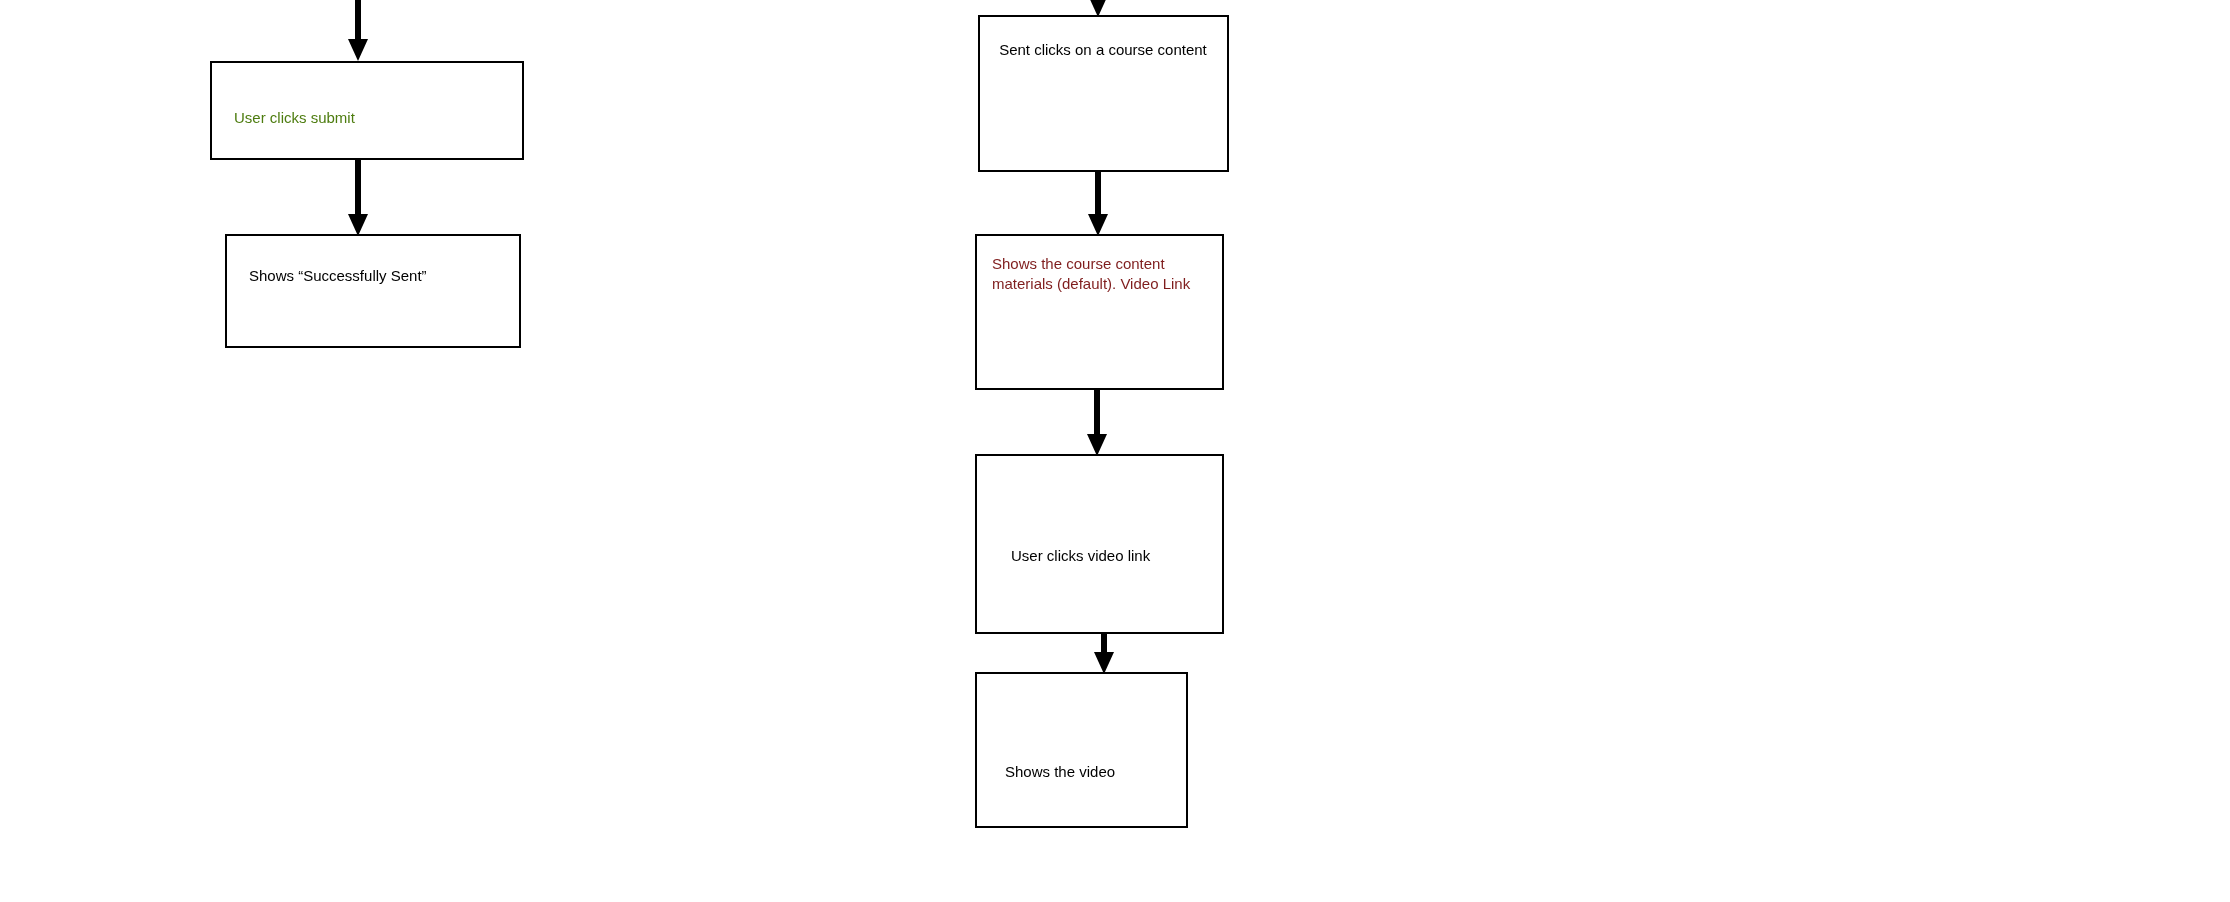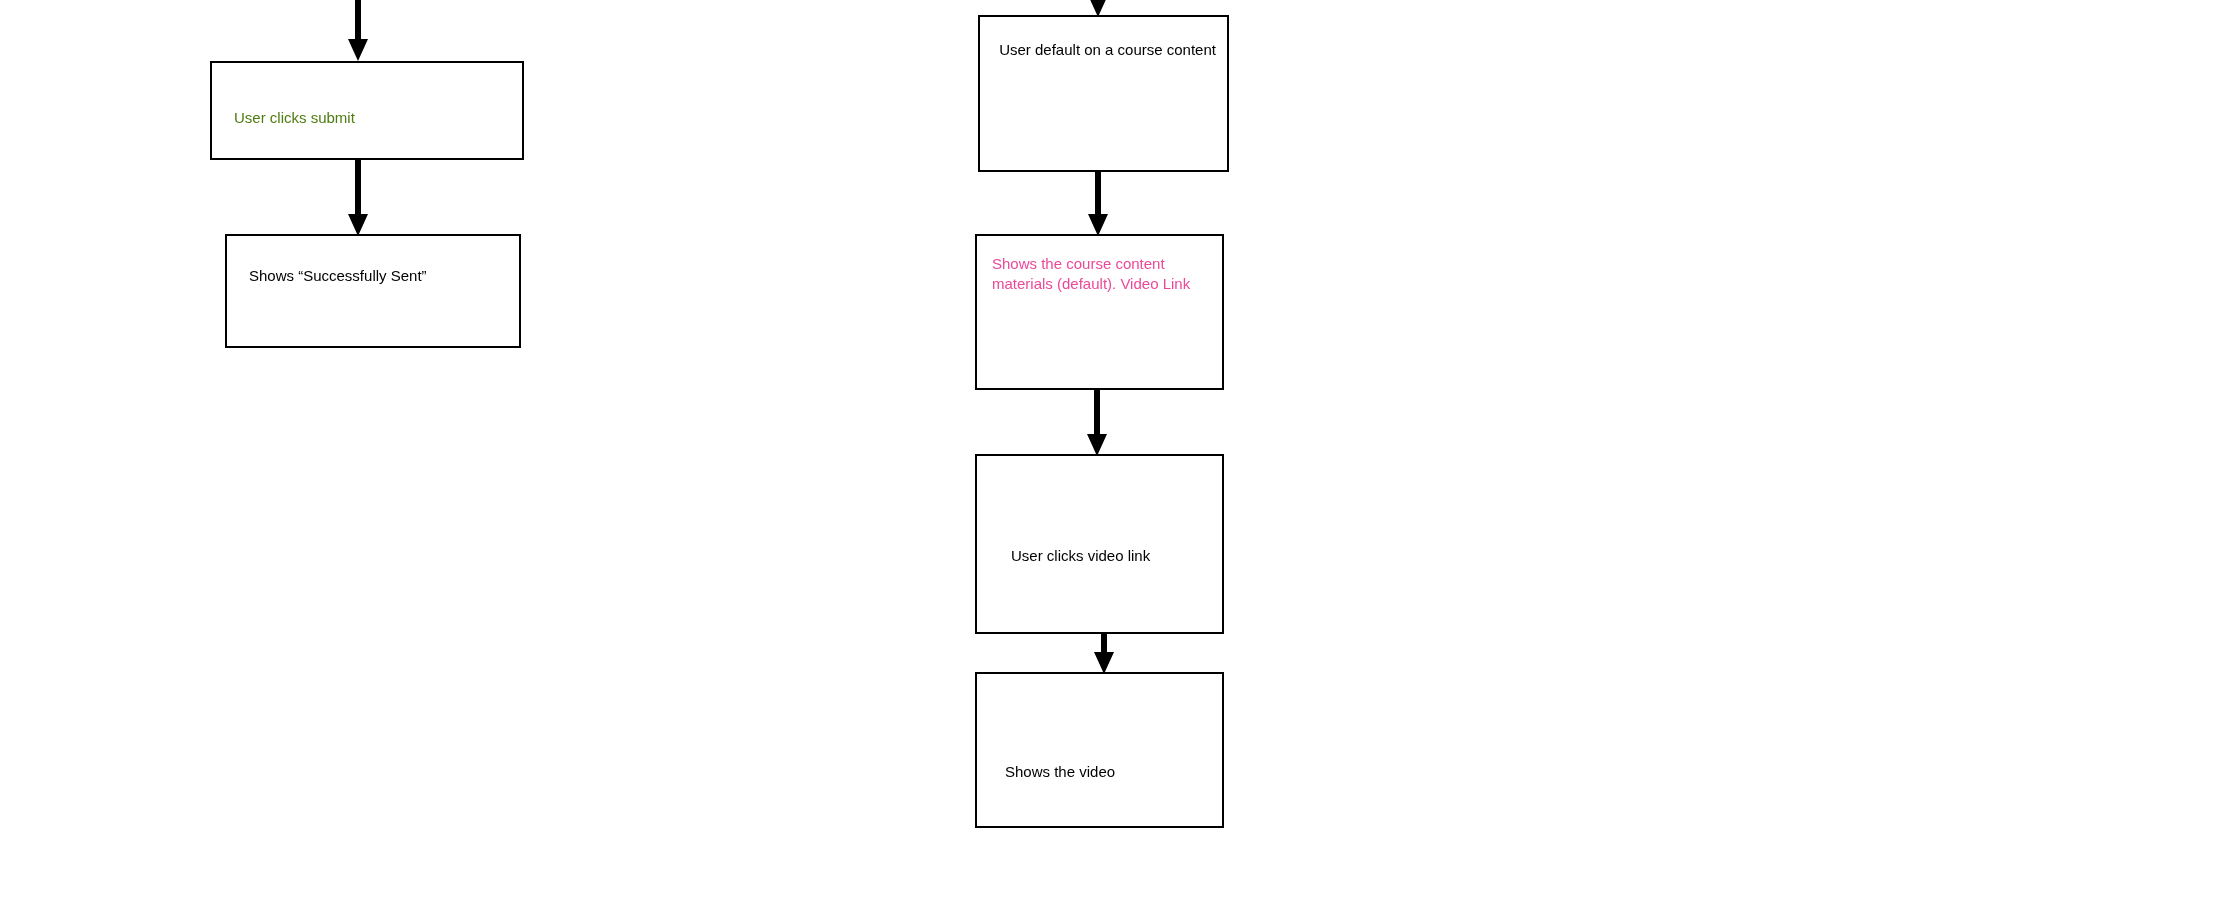--- a/index.html
+++ b/index.html
@@ -85,24 +85,24 @@
         <polygon points="0,46 20,46 10,68" fill="#000000"></polygon>
       </svg>
     </div>
     <div class="flow-node" style="left: 210px; top: 61px; width: 314px; height: 99px; border-color: rgb(0, 0, 0);">
       <div class="node-label" style="padding-left: 22px; padding-right: 10px; top: 45px; color: #4d7c0f;">User clicks submit</div>
     </div>
     <div class="flow-node" style="left: 225px; top: 234px; width: 296px; height: 114px; border-color: rgb(0, 0, 0);">
       <div class="node-label" style="padding-left: 22px; padding-right: 10px; top: 30px; color: rgb(0, 0, 0);">Shows “Successfully Sent”</div>
     </div>
     <div class="flow-node" style="left: 978px; top: 15px; width: 251px; height: 157px; border-color: rgb(0, 0, 0);">
-      <div class="node-label" style="padding-left: 15px; padding-right: 10px; top: 23px; color: rgb(0, 0, 0);"> User default on a course content</div>
+      <div class="node-label" style="padding-left: 15px; padding-right: 10px; top: 23px; color: rgb(0, 0, 0);"> Sent clicks on a course content</div>
     </div>
     <div class="flow-node" style="left: 975px; top: 234px; width: 249px; height: 156px; border-color: rgb(0, 0, 0);">
-      <div class="node-label" style="padding-left: 15px; padding-right: 10px; top: 18px; color: #ec4899;">Shows the course content materials (default). Video Link</div>
+      <div class="node-label" style="padding-left: 15px; padding-right: 10px; top: 18px; color: #7f1d1d;">Shows the course content materials (default). Video Link</div>
     </div>
     <div class="flow-node" style="left: 975px; top: 454px; width: 249px; height: 180px; border-color: rgb(0, 0, 0);">
       <div class="node-label" style="padding-left: 34px; padding-right: 10px; top: 90px; color: rgb(0, 0, 0);">User clicks video link</div>
     </div>
-    <div class="flow-node" style="left: 975px; top: 672px; width: 249px; height: 156px; border-color: rgb(0, 0, 0);">
+    <div class="flow-node" style="left: 975px; top: 672px; width: 213px; height: 156px; border-color: rgb(0, 0, 0);">
       <div class="node-label" style="padding-left: 28px; padding-right: 10px; top: 88px; color: rgb(0, 0, 0);">Shows the video</div>
     </div>
   </div>
 
 </body></html>

